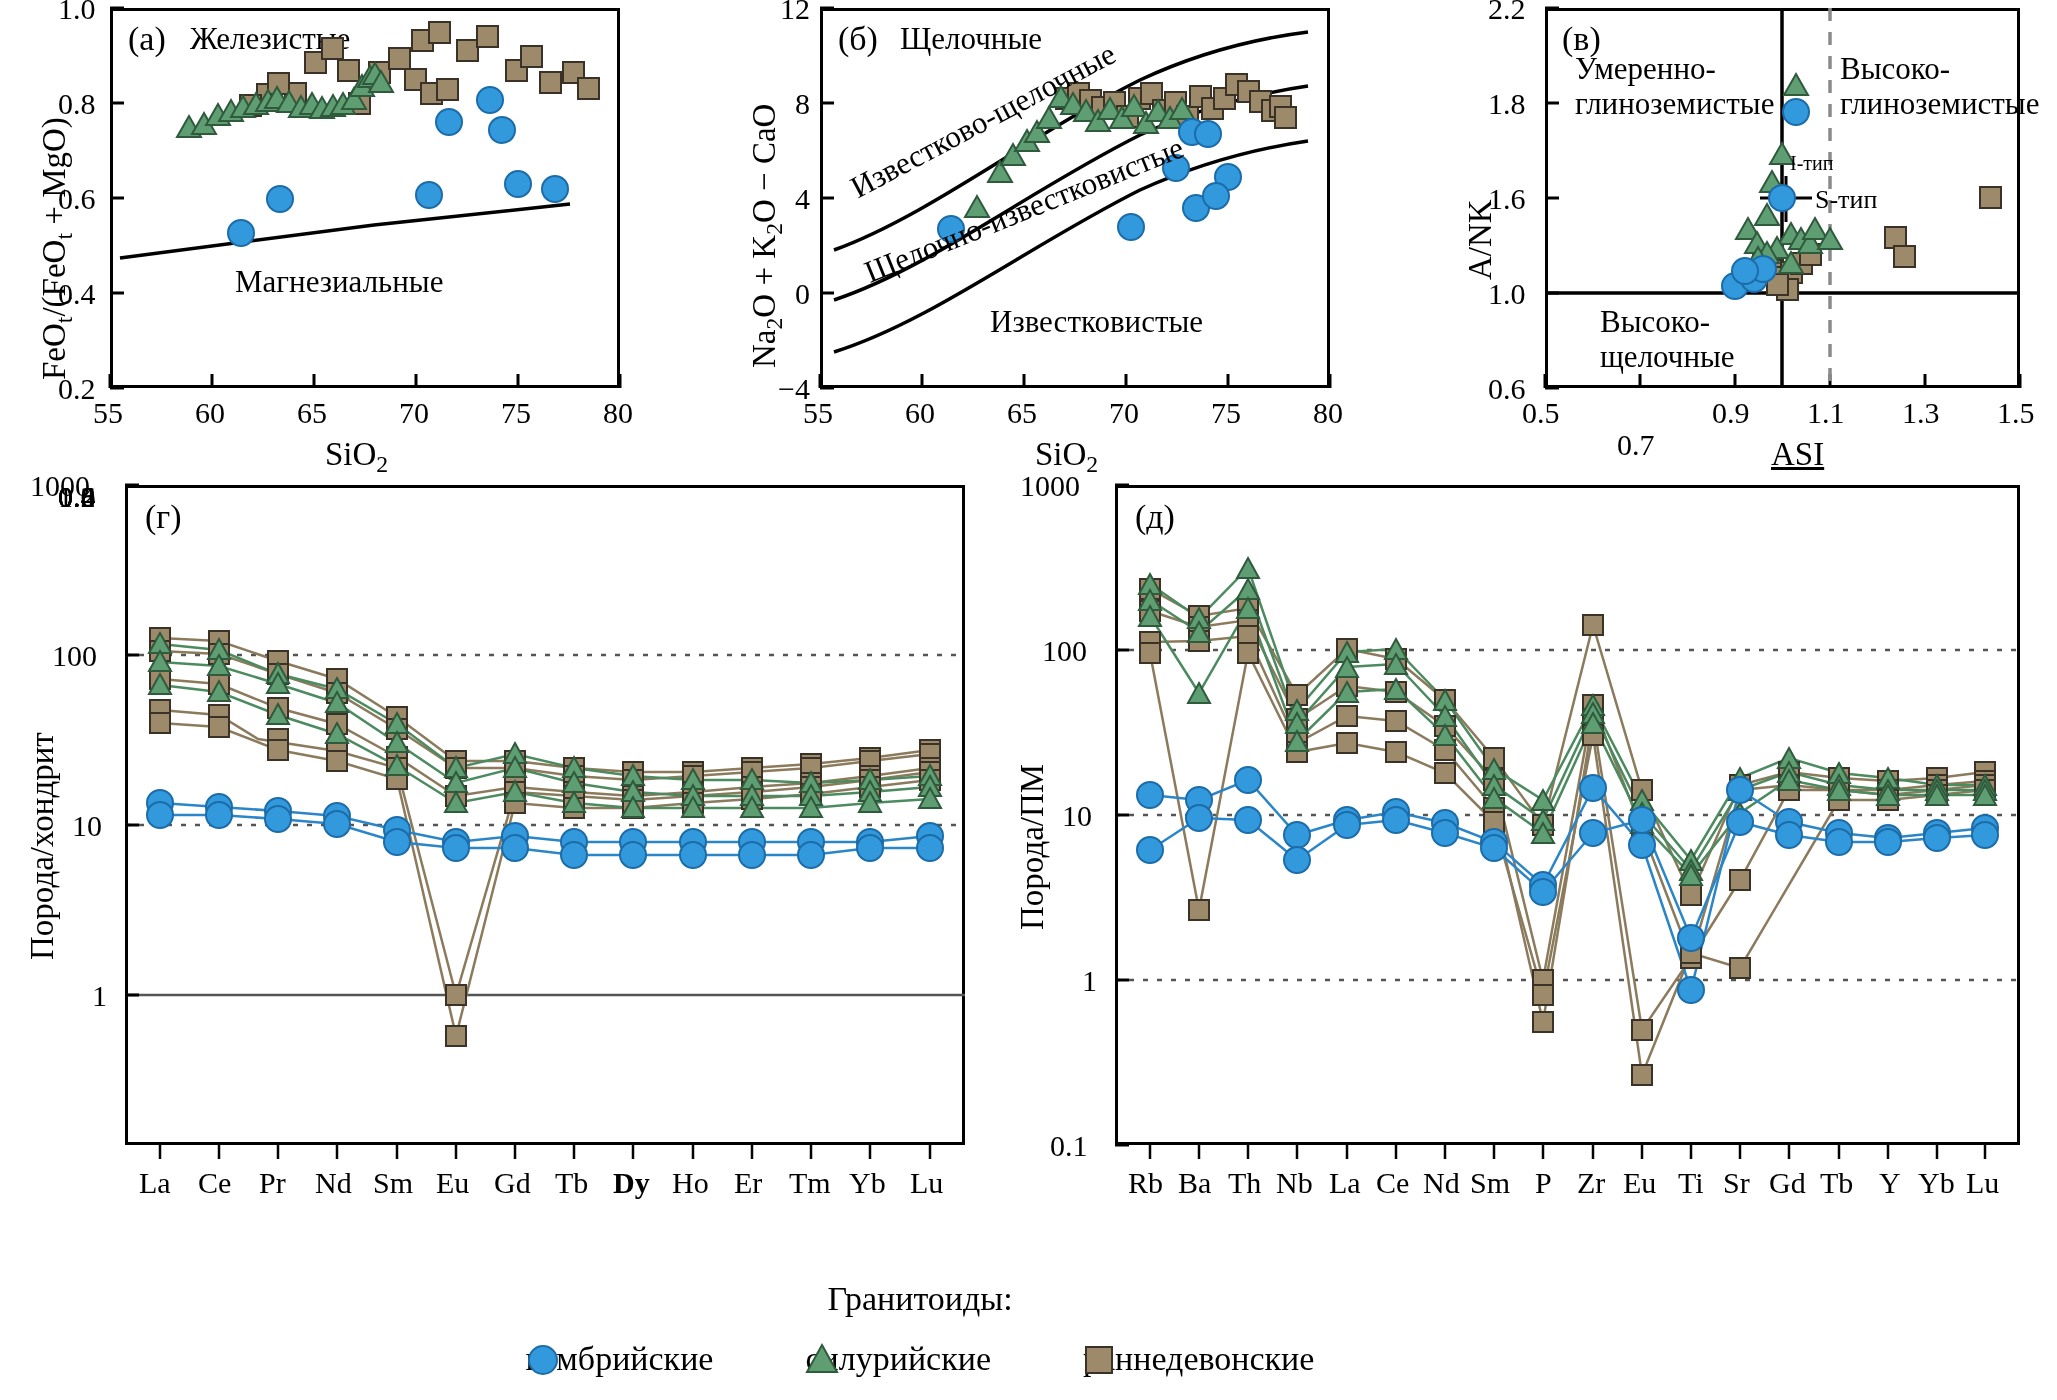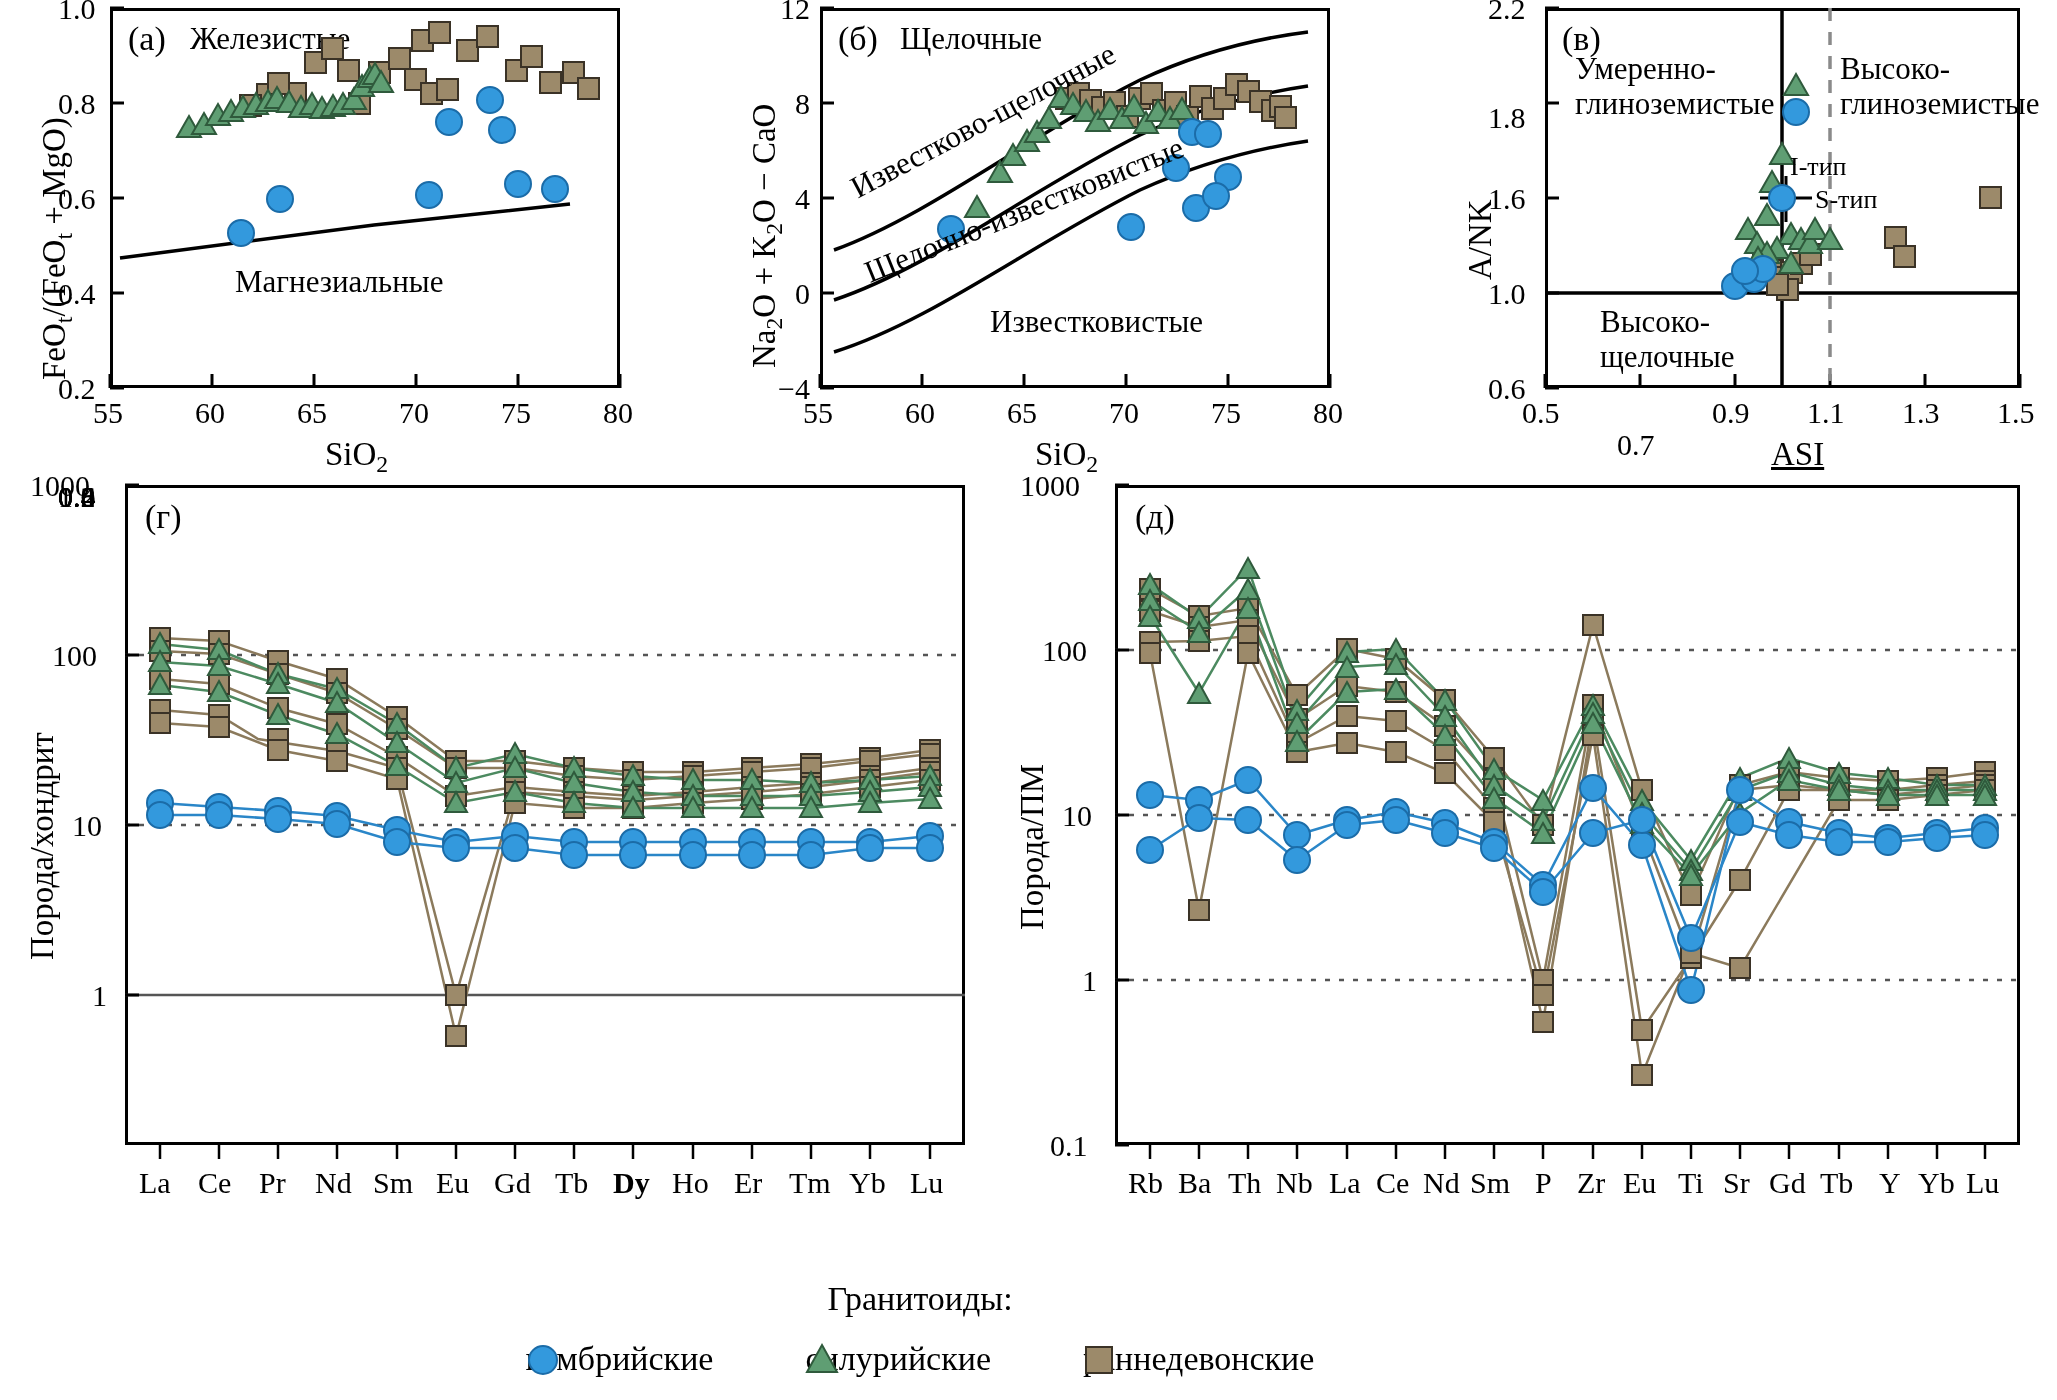--- a/index.html
+++ b/index.html
@@ -330,27 +330,27 @@
 
   <div class="field-label" style="left:175px;top:52px;">
     Умеренно-<br>глиноземистые
   </div>
   <div class="field-label" style="left:440px;top:52px;">
     Высоко-<br>глиноземистые
   </div>
   <div class="field-label" style="left:200px;top:305px;">
     Высоко-<br>щелочные
   </div>
-  <div style="position:absolute;left:390px;top:152px;font-size:26px;">I-тип</div>
+  <div style="position:absolute;left:390px;top:152px;font-size:20px;">I-тип</div>
   <div style="position:absolute;left:415px;top:185px;font-size:26px;">S-тип</div>
 
   <div class="tick-label" style="left:88px;top:372px;">0.6</div>
   <div class="tick-label" style="left:88px;top:277px;">1.0</div>
   <div class="tick-label" style="left:88px;top:182px;">1.6</div>
-  <div class="tick-label" style="left:88px;top:101px;text-align:center;">1.8</div>
+  <div class="tick-label" style="left:88px;top:87px;text-align:center;">1.8</div>
   <div class="tick-label" style="left:88px;top:-8px;">2.2</div>
 
   <div class="tick-label" style="left:122px;top:396px;">0.5</div>
   <div class="tick-label" style="left:217px;top:396px;margin-top:32px;">0.7</div>
   <div class="tick-label" style="left:312px;top:396px;">0.9</div>
   <div class="tick-label" style="left:407px;top:396px;">1.1</div>
   <div class="tick-label" style="left:502px;top:396px;">1.3</div>
   <div class="tick-label" style="left:597px;top:396px;">1.5</div>
 
   <div class="axis-title" style="left:371px;top:436px;text-decoration:underline;">ASI</div>

